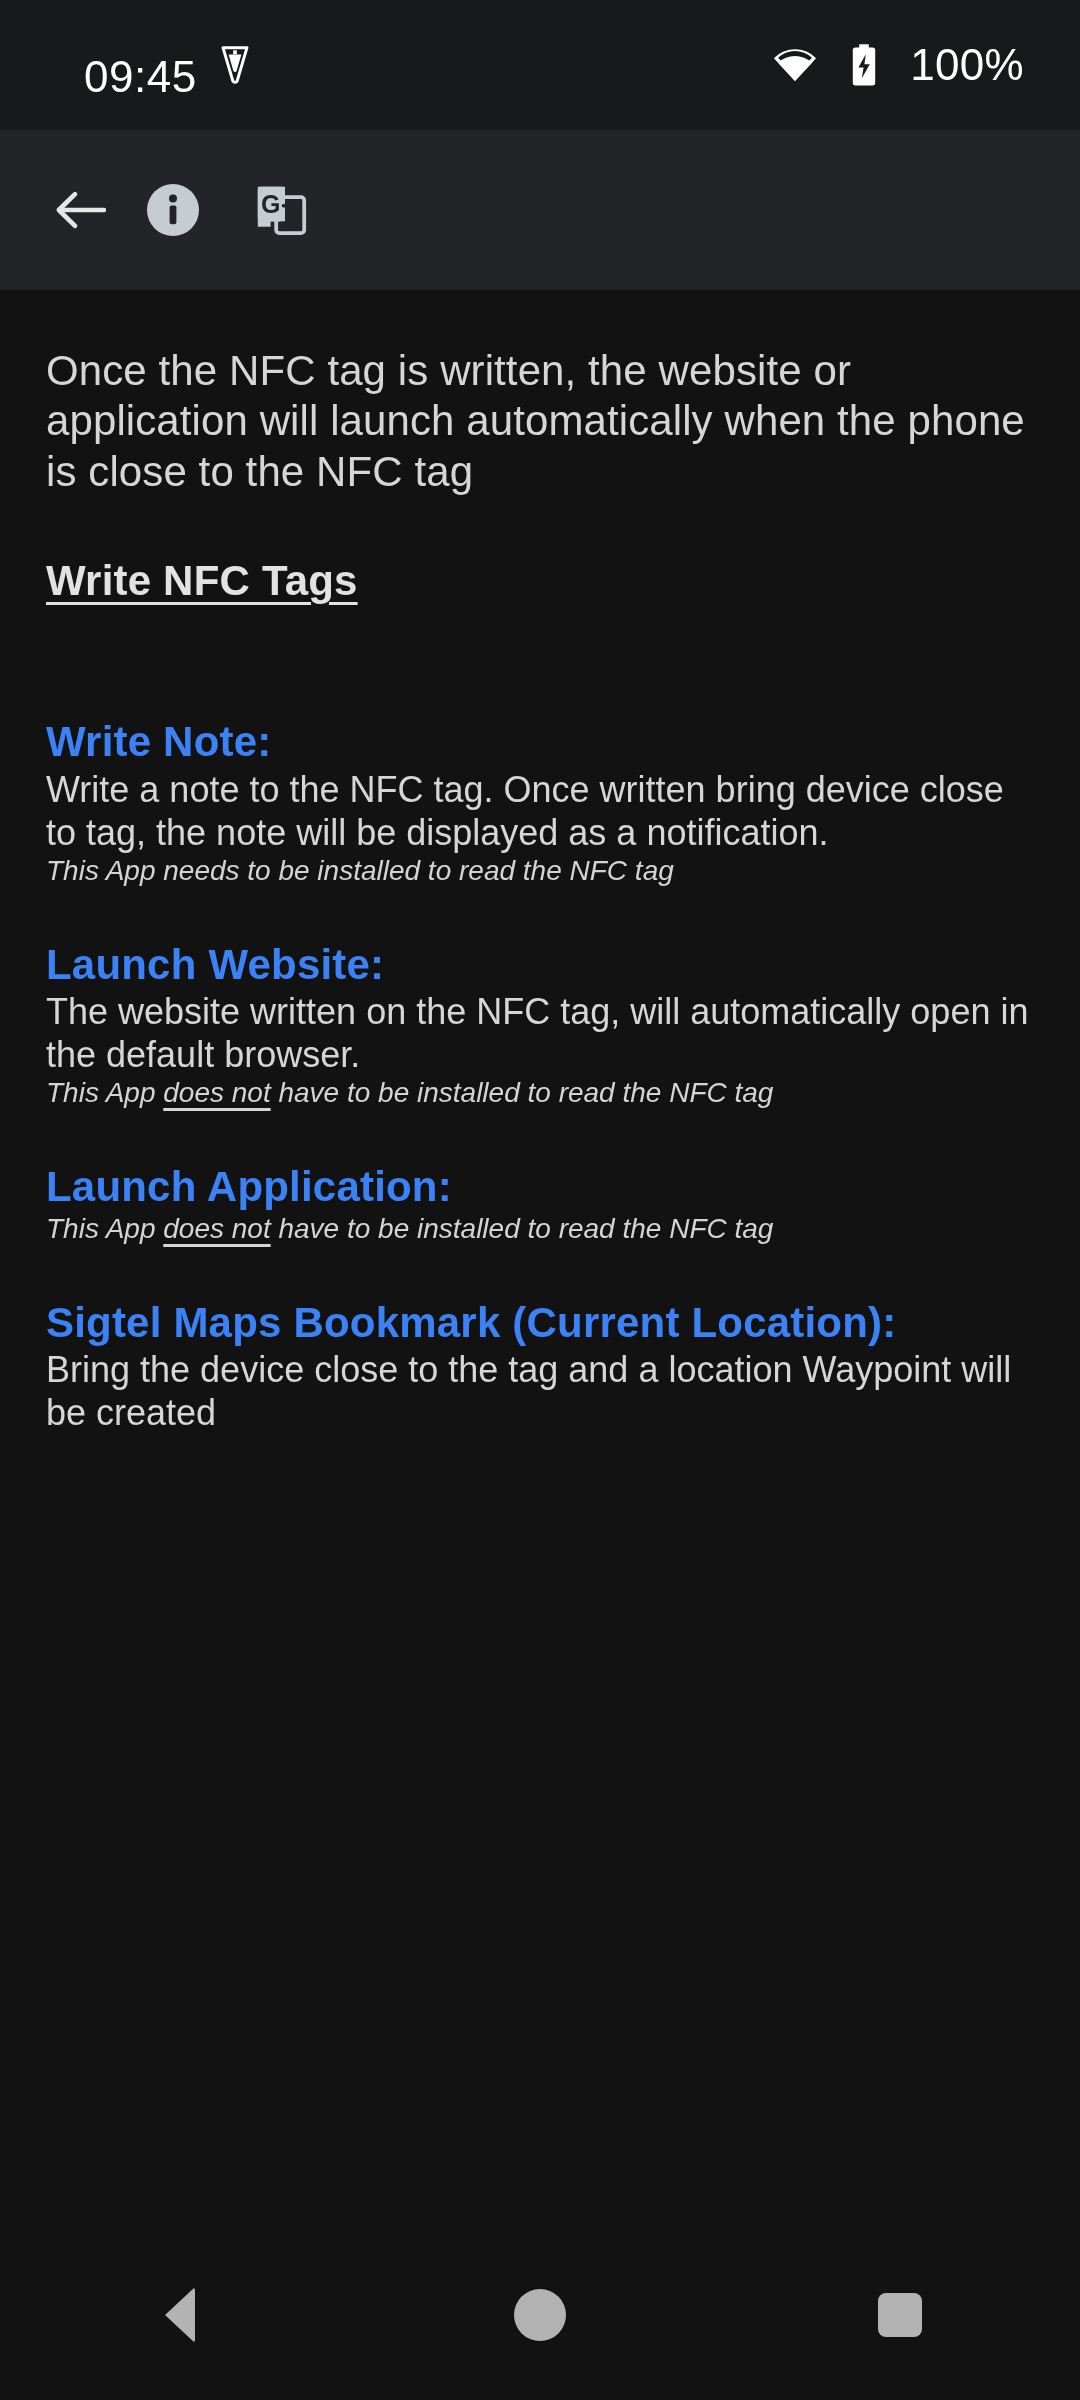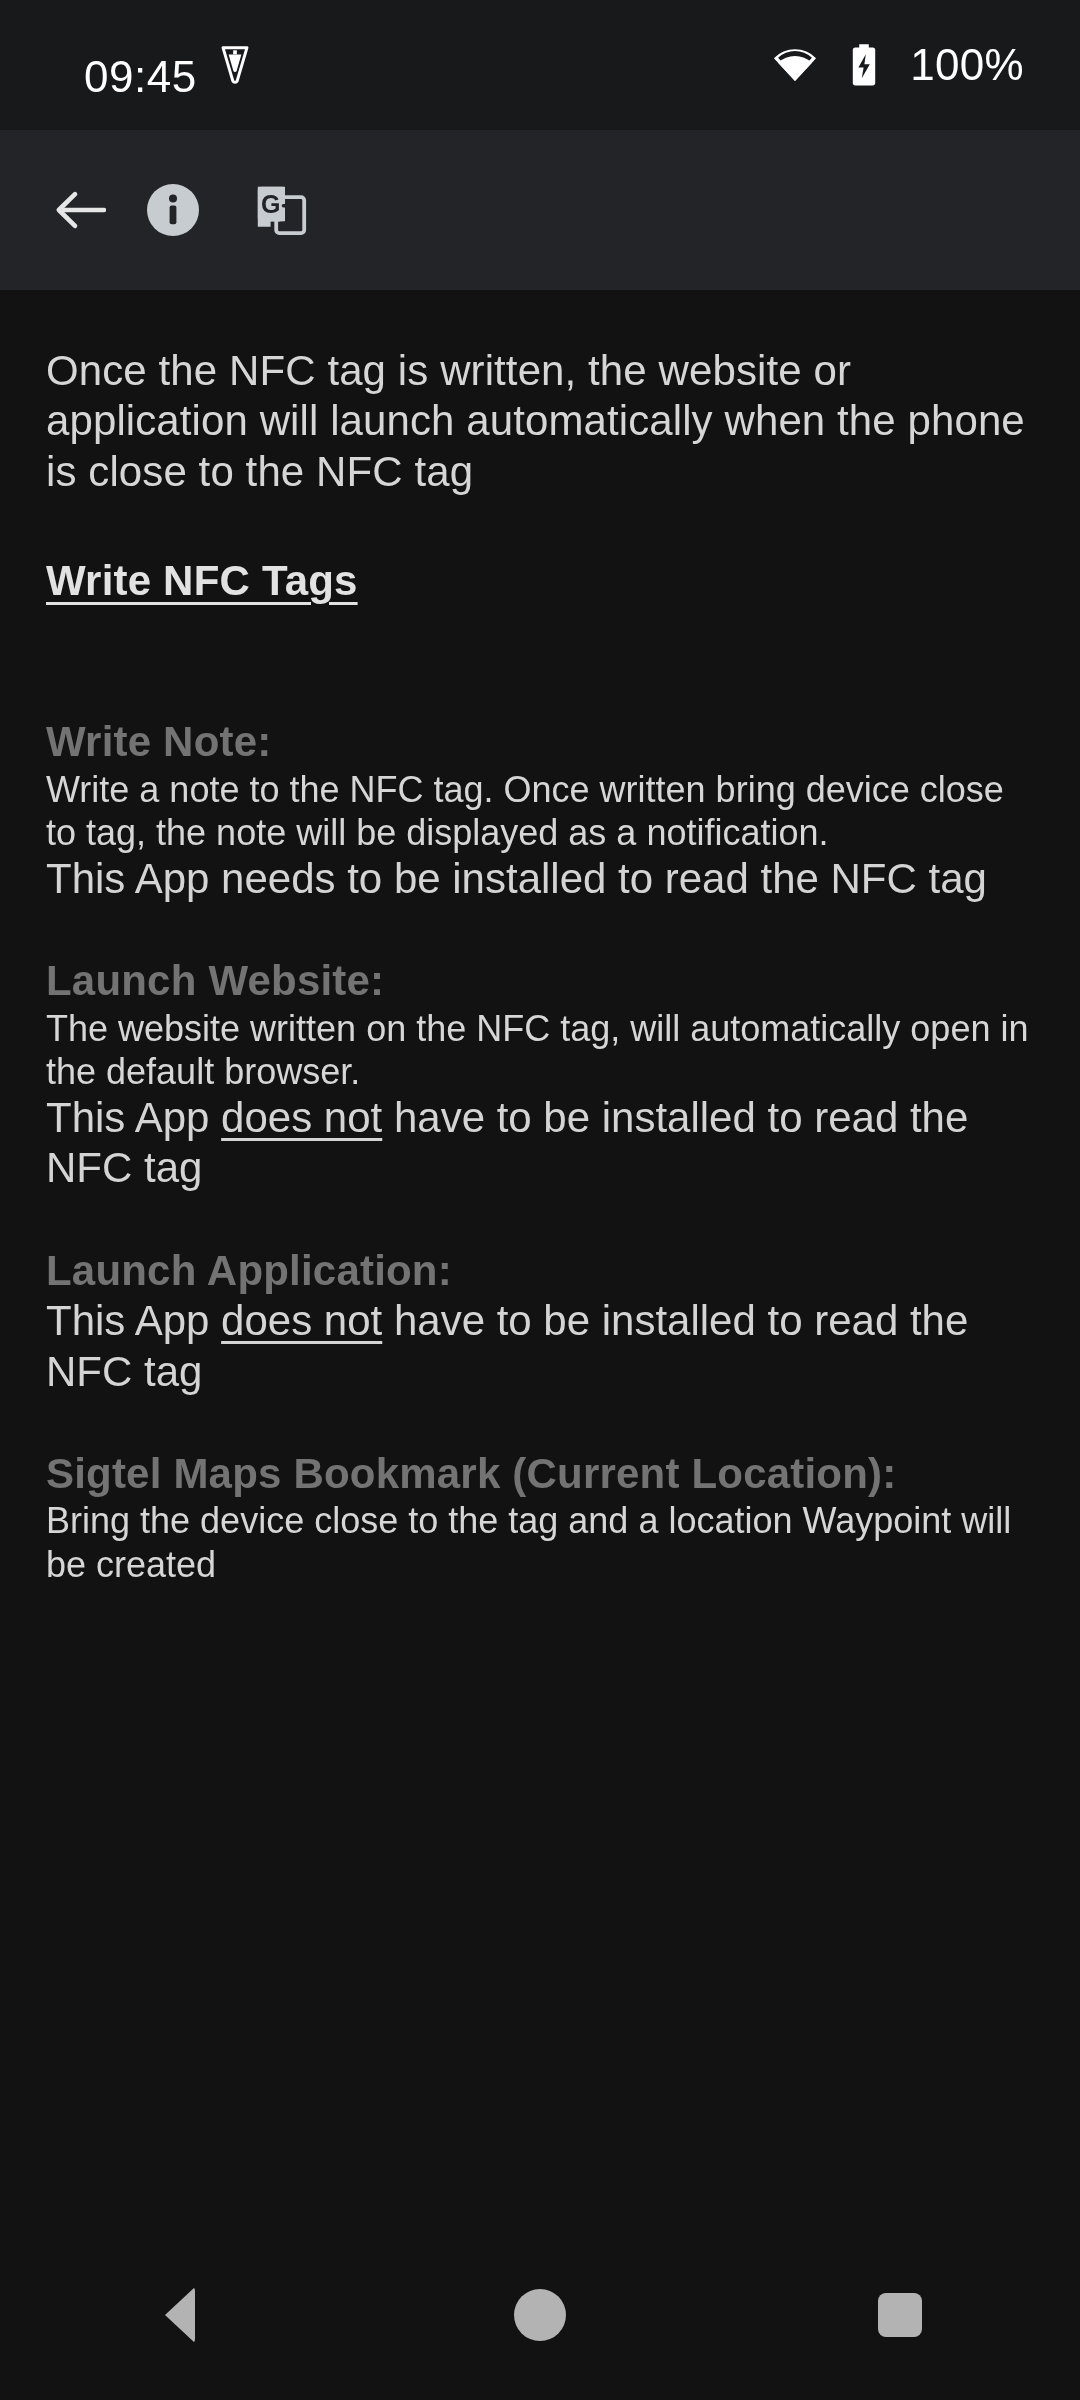--- a/index.html
+++ b/index.html
@@ -94,36 +94,37 @@
     color:#e2e2e2;
     font-size:42px;
     font-weight:700;
     text-decoration:underline;
     text-underline-offset:7px;
     text-decoration-thickness:3px;
     letter-spacing:0.2px;
     display:inline-block;
   }
   .sec-title {
-    color:#737373;
+    color:#3b82f6;
     font-size:42px;
     font-weight:700;
     line-height:1.20;
     letter-spacing:0.2px;
   }
   .sec-body {
     color:#d6d6d6;
     font-size:36px;
     line-height:1.20;
     font-weight:400;
   }
   .sec-note {
     color:#d4d4d4;
-    font-size:42px;
+    font-size:28px;
     line-height:1.20;
+    font-style:italic;
     font-weight:400;
   }
   .sec-note u {
     text-decoration:underline;
     text-underline-offset:6px;
     text-decoration-thickness:3px;
     margin-top:46px;
   }
 
   

